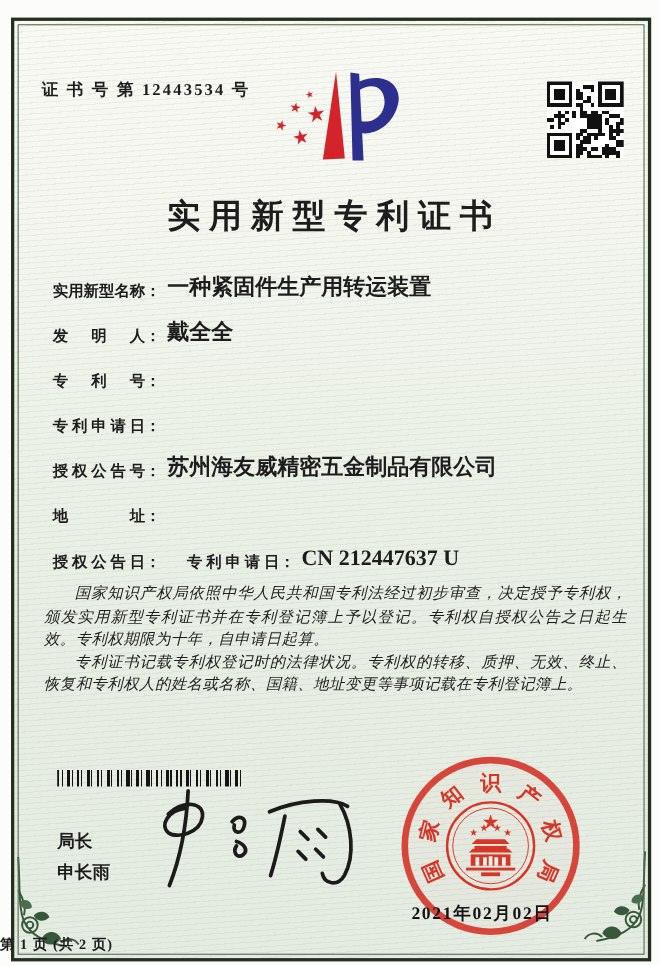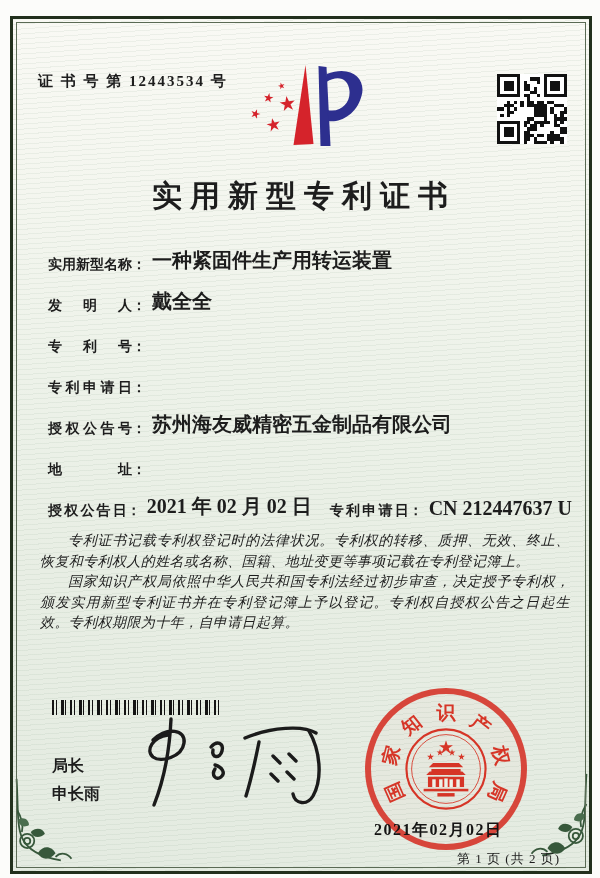--- a/index.html
+++ b/index.html
@@ -27,21 +27,21 @@
   .barcode{left:52px;top:700px;width:168px;height:15px;z-index:3;
     background:repeating-linear-gradient(90deg,#141414 0 2px,transparent 2px 4px,#141414 4px 5px,transparent 5px 9px,#141414 9px 12px,transparent 12px 13px,#141414 13px 14px,transparent 14px 18px);}
   .signer{left:52px;top:752px;z-index:3;font-family:"Liberation Sans","DejaVu Sans",sans-serif;font-weight:700;font-size:16px;line-height:28px}
   .sig-svg{left:118px;top:712px;z-index:4}
   .seal{left:365px;top:688px;width:150px;height:150px;border:6px solid rgba(213,47,35,0.88);
     border-radius:50%;z-index:4;background:rgba(255,60,40,0.02)}
   .seal-ch{position:absolute;left:50%;top:50%;width:24px;height:24px;margin:-12px 0 0 -12px;text-align:center;
     line-height:24px;font-size:19px;font-weight:700;color:#d63527;}
   .emblem{position:absolute;left:50%;top:50%;transform:translate(-50%,-50%)}
   .seal-date{left:374px;top:820px;z-index:6;font-size:16px;font-weight:700;letter-spacing:1.5px;color:#141414}
-  .footer{left:0;right:40px;top:850px;text-align:right;font-size:13px;font-weight:400;z-index:6;letter-spacing:1px}
+  .footer{left:0;right:40px;top:850px;text-align:left;font-size:13px;font-weight:700;z-index:6;letter-spacing:1px}
   .qr{left:497px;top:74px;z-index:3}
   .logo{left:240px;top:58px;z-index:3}
   .orn-l{left:13px;top:775px;z-index:2}
   .orn-r{right:10px;top:765px;z-index:2;transform:scaleX(-1)}
 </style>
 </head>
 <body>
 
 <div class="cert-bg"></div>
 <div class="frame-inner"></div>
@@ -234,30 +234,29 @@
       <span class="fcolon">：</span>
     <span class="fvalue">苏州海友威精密五金制品有限公司</span>
   </div>
   <div class="frow">
     <span class="flabel">地址</span>
       <span class="fcolon">：</span>
   </div>
   <div class="frow">
     <span class="flabel">授权公告日</span>
       <span class="fcolon">：</span>
-    <span class="fvalue">2021 年 02 月 02 日</span>
     <span class="flabel grant2">专利申请日</span>
       <span class="fcolon">：</span>
     <span class="fvalue">CN 212447637 U</span>
   </div>
 </div>
 
 <div class="abs paras">
+  <p>国家知识产权局依照中华人民共和国专利法经过初步审查，决定授予专利权，颁发实用新型专利证书并在专利登记簿上予以登记。专利权自授权公告之日起生效。专利权期限为十年，自申请日起算。</p>
   <p>专利证书记载专利权登记时的法律状况。专利权的转移、质押、无效、终止、恢复和专利权人的姓名或名称、国籍、地址变更等事项记载在专利登记簿上。</p>
-  <p>国家知识产权局依照中华人民共和国专利法经过初步审查，决定授予专利权，颁发实用新型专利证书并在专利登记簿上予以登记。专利权自授权公告之日起生效。专利权期限为十年，自申请日起算。</p>
 </div>
 
 <div class="abs barcode"></div>
 
 <div class="abs signer">
   <div>局长</div>
   <div>申长雨</div>
 </div>
 
 <svg class="abs sig-svg" width="210" height="100" viewBox="0 0 200 100">

